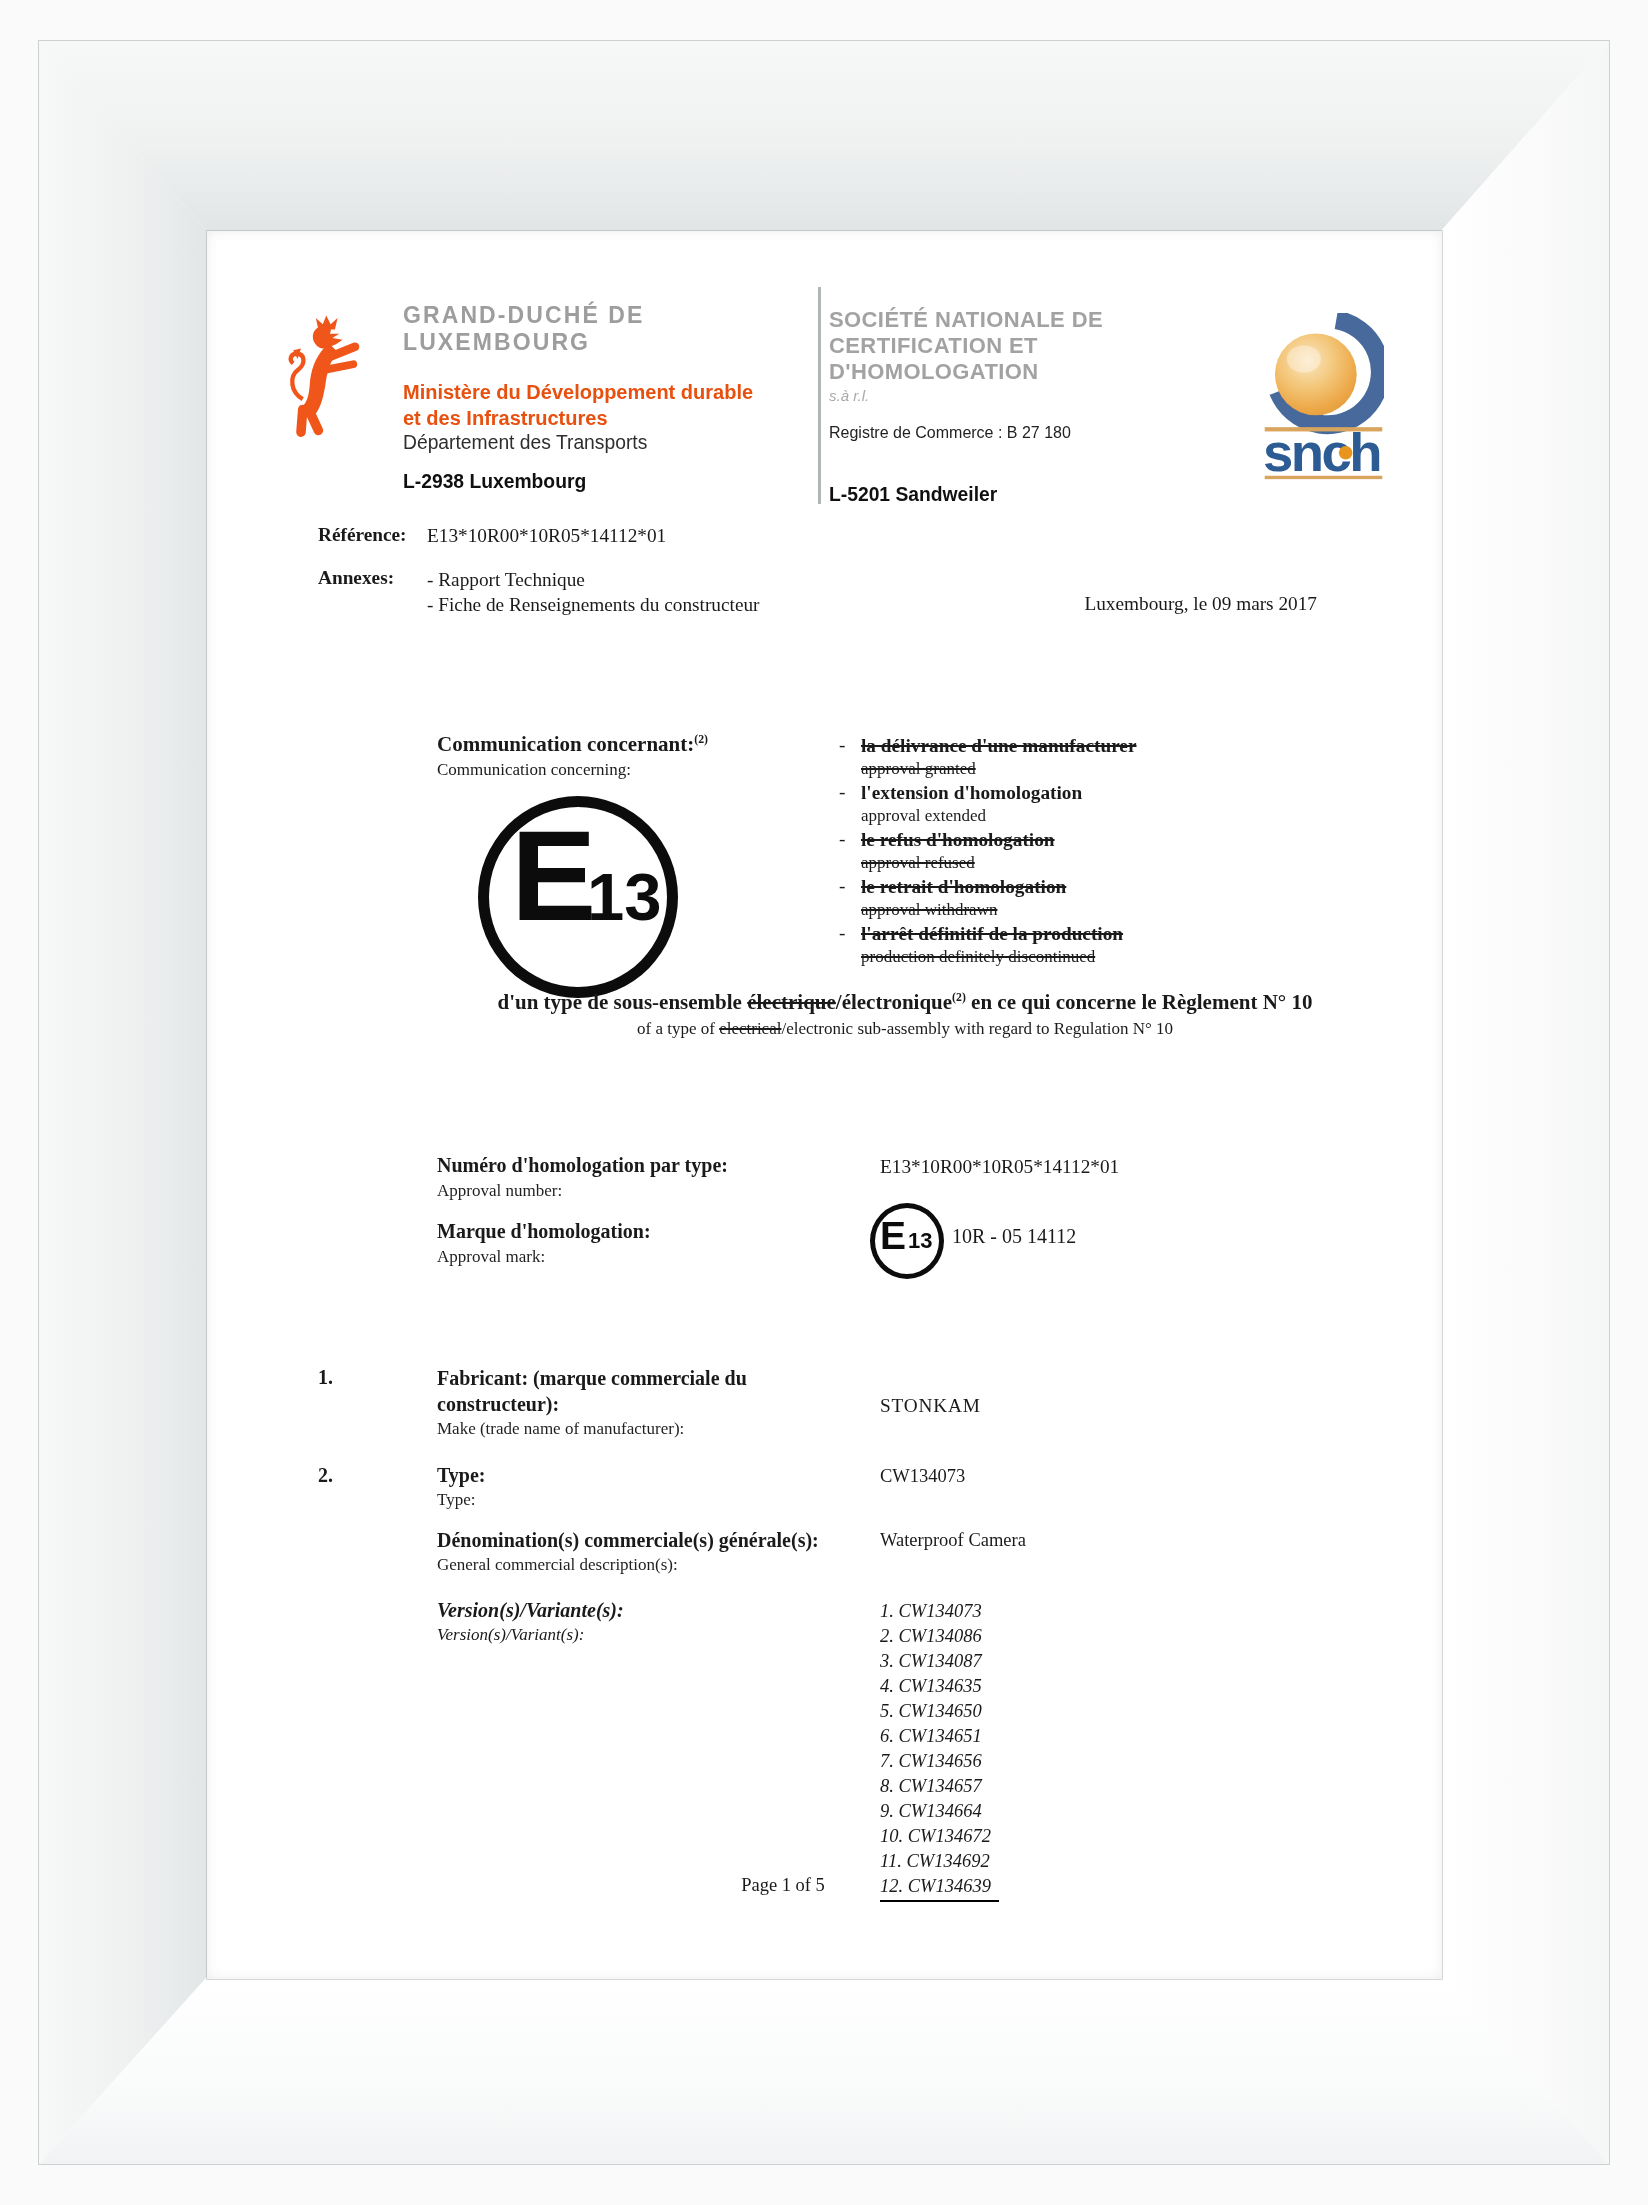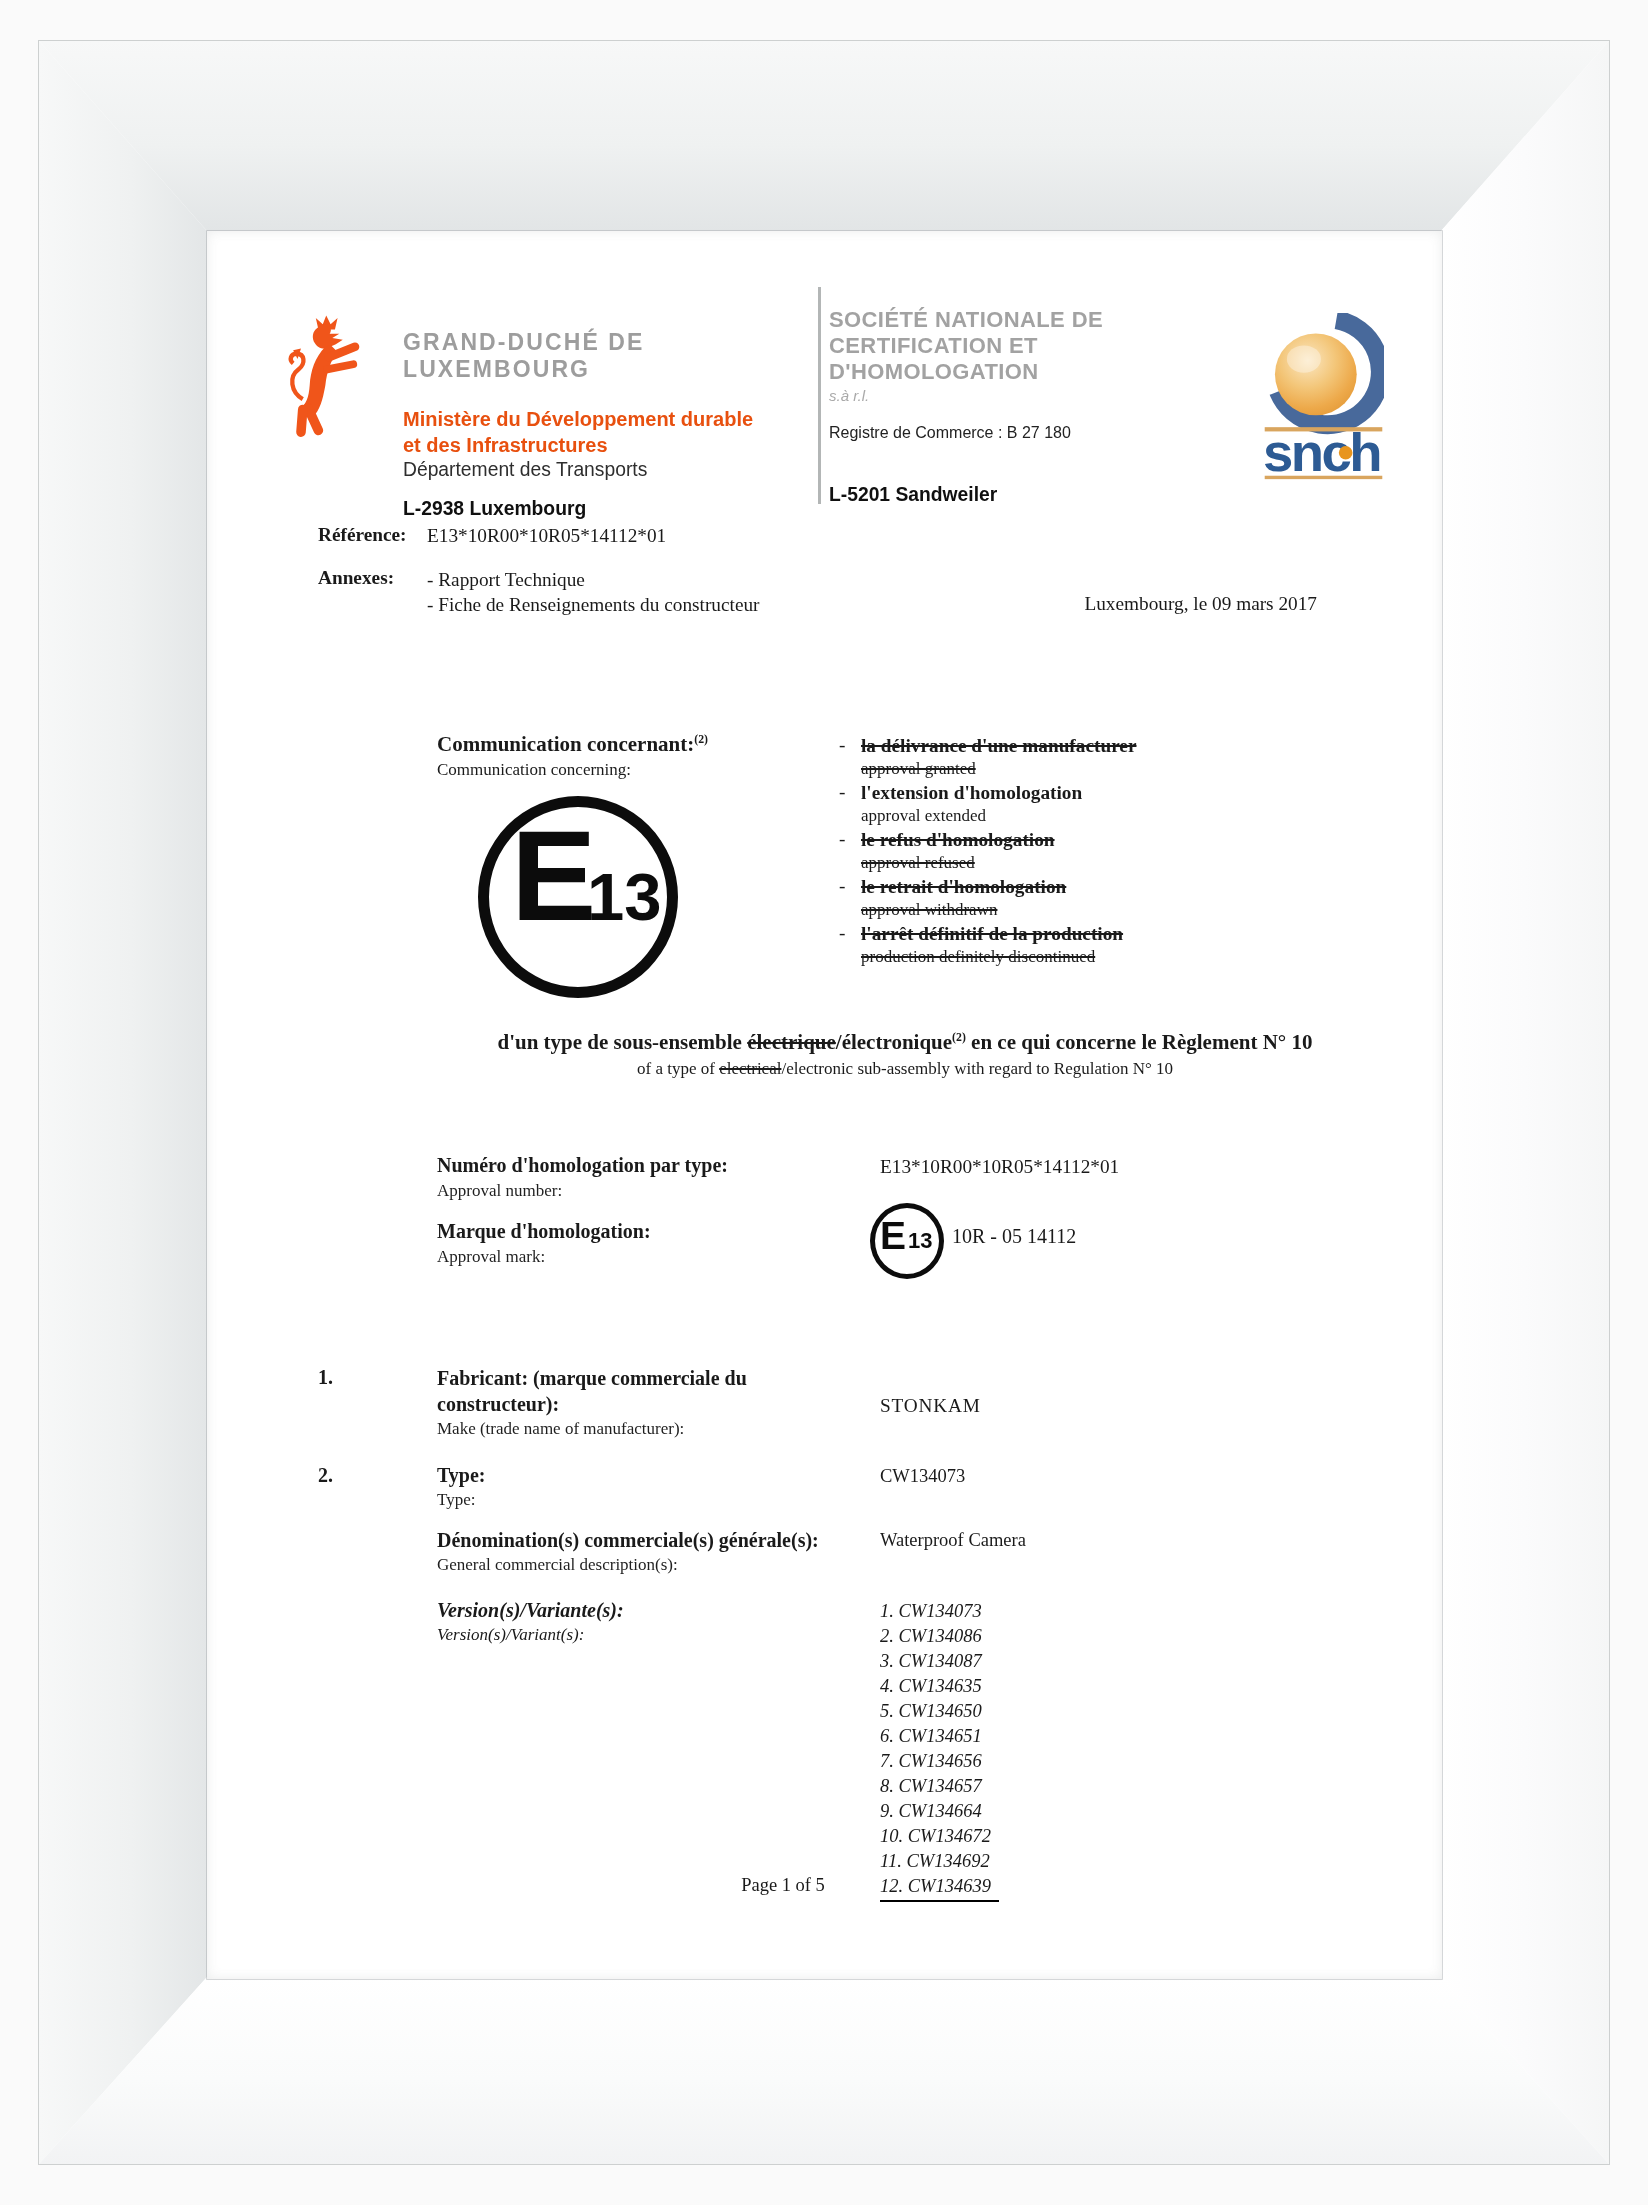--- a/index.html
+++ b/index.html
@@ -73,21 +73,21 @@
         <path stroke="none" d="M46 40 C34 52 29 68 28 84 C27 98 24 106 16 112 L34 118 C42 108 44 94 46 84 C48 68 52 56 60 46 L52 38 Z"></path>
         <line x1="50" y1="52" x2="80" y2="40" stroke-width="10" stroke-linecap="round"></line>
         <line x1="48" y1="66" x2="78" y2="60" stroke-width="9" stroke-linecap="round"></line>
         <line x1="26" y1="110" x2="38" y2="136" stroke-width="11" stroke-linecap="round"></line>
         <line x1="20" y1="112" x2="18" y2="138" stroke-width="11" stroke-linecap="round"></line>
         <path fill="none" stroke-width="5" d="M20 100 C6 92 4 74 15 66 C24 59 22 48 13 48 C6 48 4 55 9 59"></path>
         <path stroke="none" d="M9 44 L18 42 L14 54 Z"></path>
       </g>
     </svg>
 
-    <div class="abs sans" style="left:196px;top:98px;width:437px;">
+    <div class="abs sans" style="left:196px;top:71px;width:437px;">
       <div class="country">GRAND-DUCHÉ DE LUXEMBOURG</div>
       <div class="ministry">
         <div>Ministère du Développement durable</div>
         <div>et des Infrastructures</div>
       </div>
       <div class="dept">Département des Transports</div>
       <div class="addr-left">L-2938 Luxembourg</div>
     </div>
 
     <div class="divider"></div>
@@ -165,21 +165,21 @@
         <div class="en struck">approval withdrawn</div>
       </div>
       <div class="opt">
         <span class="dash">-</span>
         <div class="fr struck">l'arrêt définitif de la production</div>
         <div class="en struck">production definitely discontinued</div>
       </div>
     </div>
 
     <div class="abs" style="left:286px;top:759px;width:824px;text-align:center;">
-      <div style="font-weight:700;font-size:21px;margin-top:40px;">
+      <div style="font-weight:700;font-size:21px;">
         <span>d'un type de sous-ensemble </span><span class="struck">électrique</span><span>/électronique</span><sup class="note">(2)</sup><span> en ce qui concerne le Règlement N° 10</span>
       </div>
       <div style="font-size:17px;margin-top:4.2px;">
         <span>of a type of </span><span class="struck">electrical</span><span>/electronic sub-assembly with regard to Regulation N° 10</span>
       </div>
     </div>
 
     <div class="abs" style="left:230px;top:923px;">
       <div class="lbl-b">Numéro d'homologation par type:</div>
       <div class="lbl-sub">Approval number:</div>

